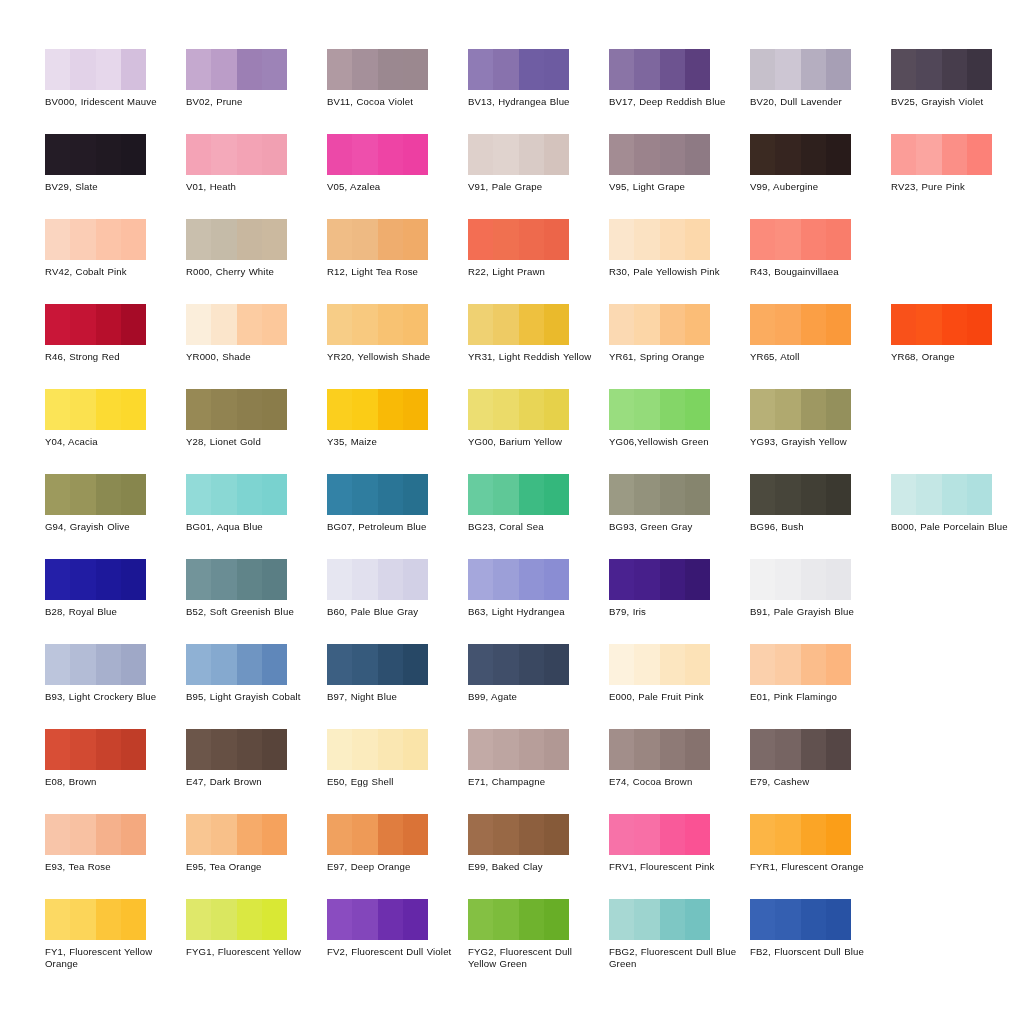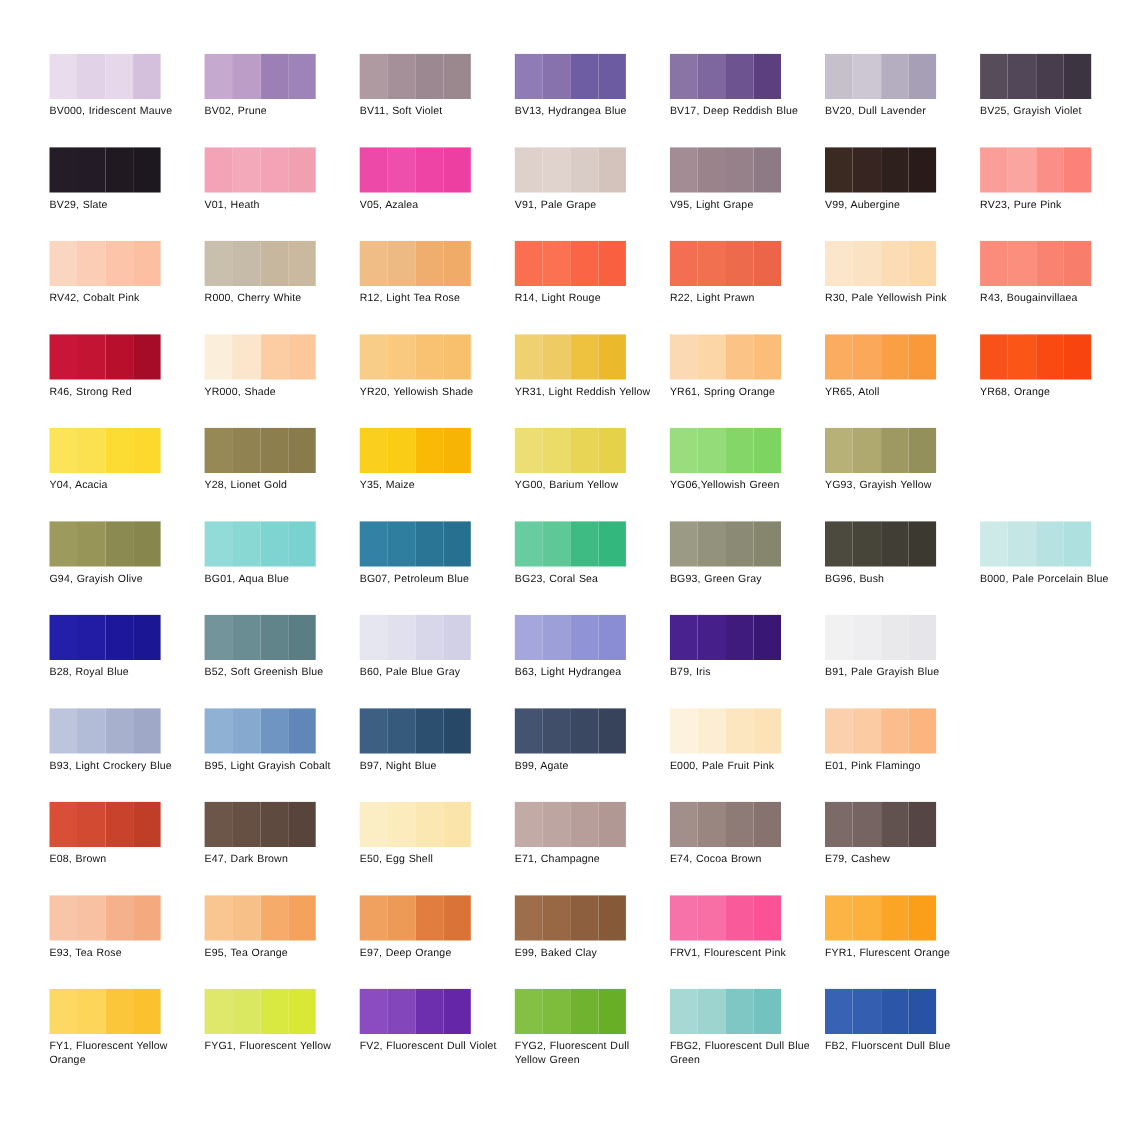--- a/index.html
+++ b/index.html
@@ -78,21 +78,21 @@
         </div>
         <div class="swatch-label">BV02, Prune</div>
       </div>
       <div class="swatch-cell">
         <div class="swatch-chip">
           <div class="band" style="background: rgb(176, 154, 162);"></div>
           <div class="band" style="background: rgb(165, 144, 154);"></div>
           <div class="band" style="background: rgb(155, 136, 144);"></div>
           <div class="band" style="background: rgb(155, 136, 143);"></div>
         </div>
-        <div class="swatch-label">BV11, Soft Violet</div>
+        <div class="swatch-label">BV11, Cocoa Violet</div>
       </div>
       <div class="swatch-cell">
         <div class="swatch-chip">
           <div class="band" style="background: rgb(143, 123, 181);"></div>
           <div class="band" style="background: rgb(136, 114, 173);"></div>
           <div class="band" style="background: rgb(111, 93, 163);"></div>
           <div class="band" style="background: rgb(109, 91, 161);"></div>
         </div>
         <div class="swatch-label">BV13, Hydrangea Blue</div>
       </div>
@@ -212,29 +212,20 @@
         <div class="swatch-chip">
           <div class="band" style="background: rgb(240, 189, 134);"></div>
           <div class="band" style="background: rgb(238, 186, 131);"></div>
           <div class="band" style="background: rgb(239, 173, 110);"></div>
           <div class="band" style="background: rgb(240, 171, 104);"></div>
         </div>
         <div class="swatch-label">R12, Light Tea Rose</div>
       </div>
       <div class="swatch-cell">
         <div class="swatch-chip">
-          <div class="band" style="background: rgb(250, 111, 79);"></div>
-          <div class="band" style="background: rgb(251, 114, 83);"></div>
-          <div class="band" style="background: rgb(250, 101, 69);"></div>
-          <div class="band" style="background: rgb(249, 96, 63);"></div>
-        </div>
-        <div class="swatch-label">R14, Light Rouge</div>
-      </div>
-      <div class="swatch-cell">
-        <div class="swatch-chip">
           <div class="band" style="background: rgb(243, 110, 83);"></div>
           <div class="band" style="background: rgb(240, 112, 80);"></div>
           <div class="band" style="background: rgb(238, 106, 77);"></div>
           <div class="band" style="background: rgb(236, 101, 73);"></div>
         </div>
         <div class="swatch-label">R22, Light Prawn</div>
       </div>
       <div class="swatch-cell">
         <div class="swatch-chip">
           <div class="band" style="background: rgb(251, 230, 204);"></div>

